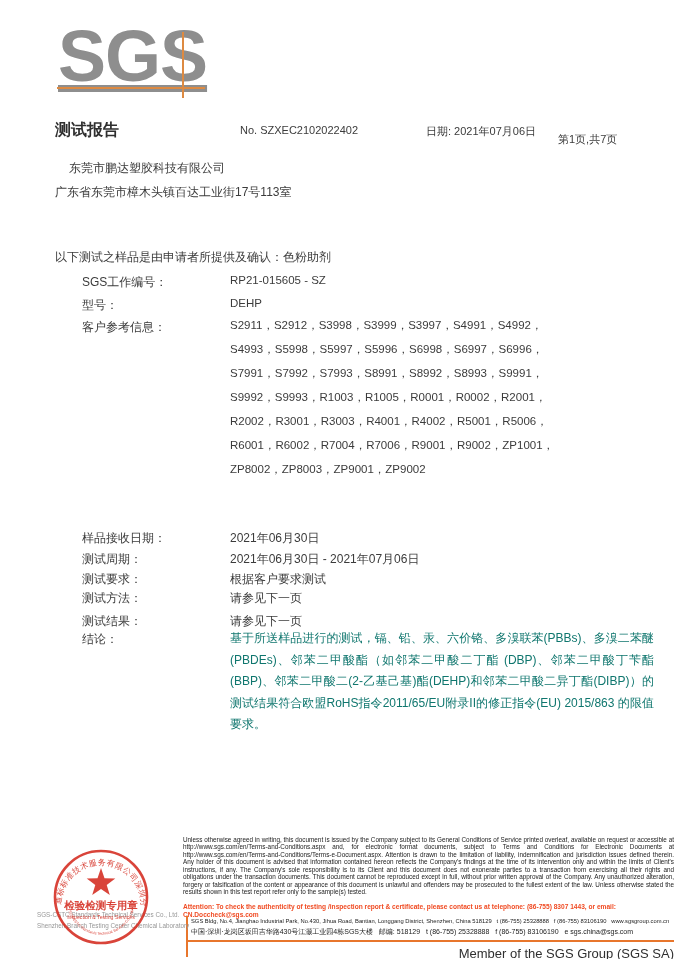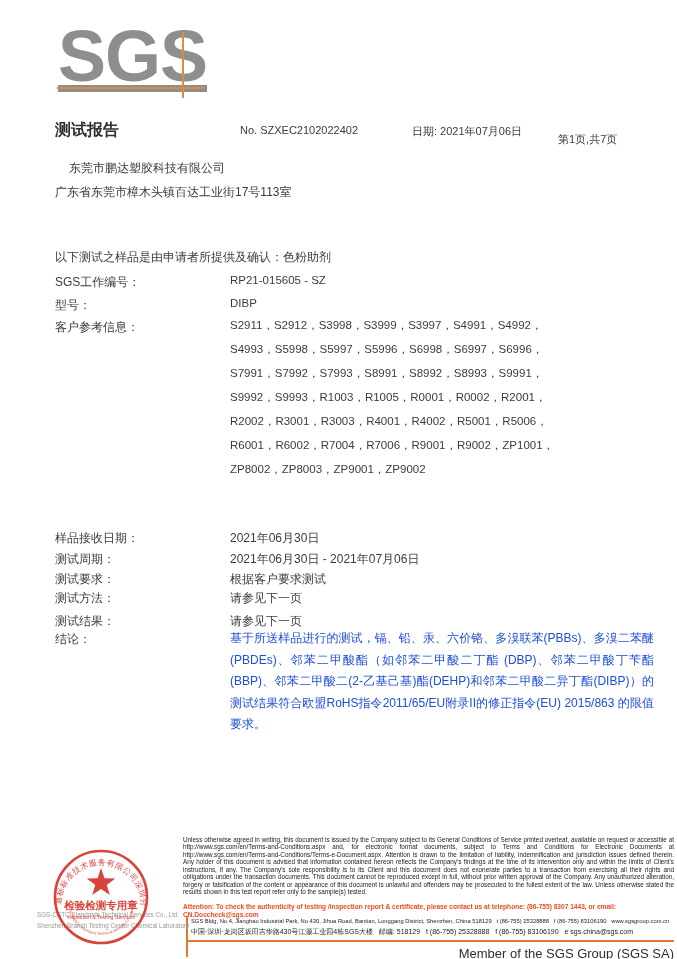--- a/index.html
+++ b/index.html
@@ -10,24 +10,24 @@
   .abs{position:absolute;}
   
   .logo-text{font-weight:bold;color:#8e8e8e;font-size:72px;line-height:60px;letter-spacing:-1px;text-decoration:underline;}
   .orange-hline{background:#dd8a42;height:2px;}
   .orange-vline{background:#dd8a42;width:2px;}
   
   .doc-title{font-size:16px;font-weight:bold;color:#2f2f2f;text-align:center;}
   .hdr-meta{font-size:11px;color:#3b3b3b;}
   
   .body-cn{font-size:12px;color:#3b3b3b;}
-  .label-col{font-size:12px;color:#3b3b3b;}
+  .label-col{font-size:12px;color:#3b3b3b;margin-left:27px;}
   .val{font-size:11.5px;color:#3b3b3b;}
   .ref-line{font-size:11.5px;color:#3b3b3b;height:24px;line-height:24px;}
-  .conclusion{font-size:12px;line-height:21.5px;text-align:justify;color:#1d4ed8;}
+  .conclusion{font-size:12px;line-height:21.5px;text-align:justify;color:#0f766e;}
   
   .disclaimer{font-size:6.35px;line-height:7.45px;text-align:justify;color:#1c1c1c;}
   .attention{font-size:6.6px;line-height:8px;font-weight:bold;color:#f04b23;}
   .addr-en{font-size:5.8px;color:#1c1c1c;white-space:pre;}
   .addr-cn{font-size:7px;color:#1c1c1c;white-space:pre;}
   .member{font-size:13px;color:#2f2f2f;}
   .stamp-sub{font-size:6.3px;color:#979797;white-space:nowrap;}
   .footer-rule{background:#e8762c;height:2px;}
   .footer-vline{background:#e8762c;width:2px;}
   .stamp-svg{opacity:.86;}
@@ -36,33 +36,33 @@
 <body>
 
 <div class="page">
 
   <div class="abs logo-text" style="left:58px;top:26px;">SGS</div>
   <div class="abs orange-hline" style="left:57px;top:87px;width:148px;"></div>
   <div class="abs orange-vline" style="left:182px;top:32px;height:66px;"></div>
 
   <div class="abs doc-title" style="left:55px;top:120px;">测试报告</div>
   <div class="abs hdr-meta" style="left:240px;top:124px;">No. SZXEC2102022402</div>
-  <div class="abs hdr-meta" style="left:412px;top:124px;">日期: 2021年07月06日</div>
+  <div class="abs hdr-meta" style="left:426px;top:124px;">日期: 2021年07月06日</div>
   <div class="abs hdr-meta" style="left:558px;top:132px;">第1页,共7页</div>
 
   <div class="abs body-cn" style="left:69px;top:160px;">东莞市鹏达塑胶科技有限公司</div>
   <div class="abs body-cn" style="left:55px;top:184px;">广东省东莞市樟木头镇百达工业街17号113室</div>
 
   <div class="abs body-cn" style="left:55px;top:249px;">以下测试之样品是由申请者所提供及确认：色粉助剂</div>
 
   <div class="abs label-col" style="left:55px;top:274px;">SGS工作编号：</div>
   <div class="abs val" style="left:230px;top:274px;">RP21-015605 - SZ</div>
 
   <div class="abs label-col" style="left:55px;top:297px;">型号：</div>
-  <div class="abs val" style="left:230px;top:297px;">DIBP</div>
+  <div class="abs val" style="left:230px;top:297px;">DEHP</div>
 
   <div class="abs label-col" style="left:55px;top:319px;">客户参考信息：</div>
   <div class="abs" style="left:230px;top:313px;">
     <div class="ref-line">S2911，S2912，S3998，S3999，S3997，S4991，S4992，</div>
     <div class="ref-line">S4993，S5998，S5997，S5996，S6998，S6997，S6996，</div>
     <div class="ref-line">S7991，S7992，S7993，S8991，S8992，S8993，S9991，</div>
     <div class="ref-line">S9992，S9993，R1003，R1005，R0001，R0002，R2001，</div>
     <div class="ref-line">R2002，R3001，R3003，R4001，R4002，R5001，R5006，</div>
     <div class="ref-line">R6001，R6002，R7004，R7006，R9001，R9002，ZP1001，</div>
     <div class="ref-line">ZP8002，ZP8003，ZP9001，ZP9002</div>

